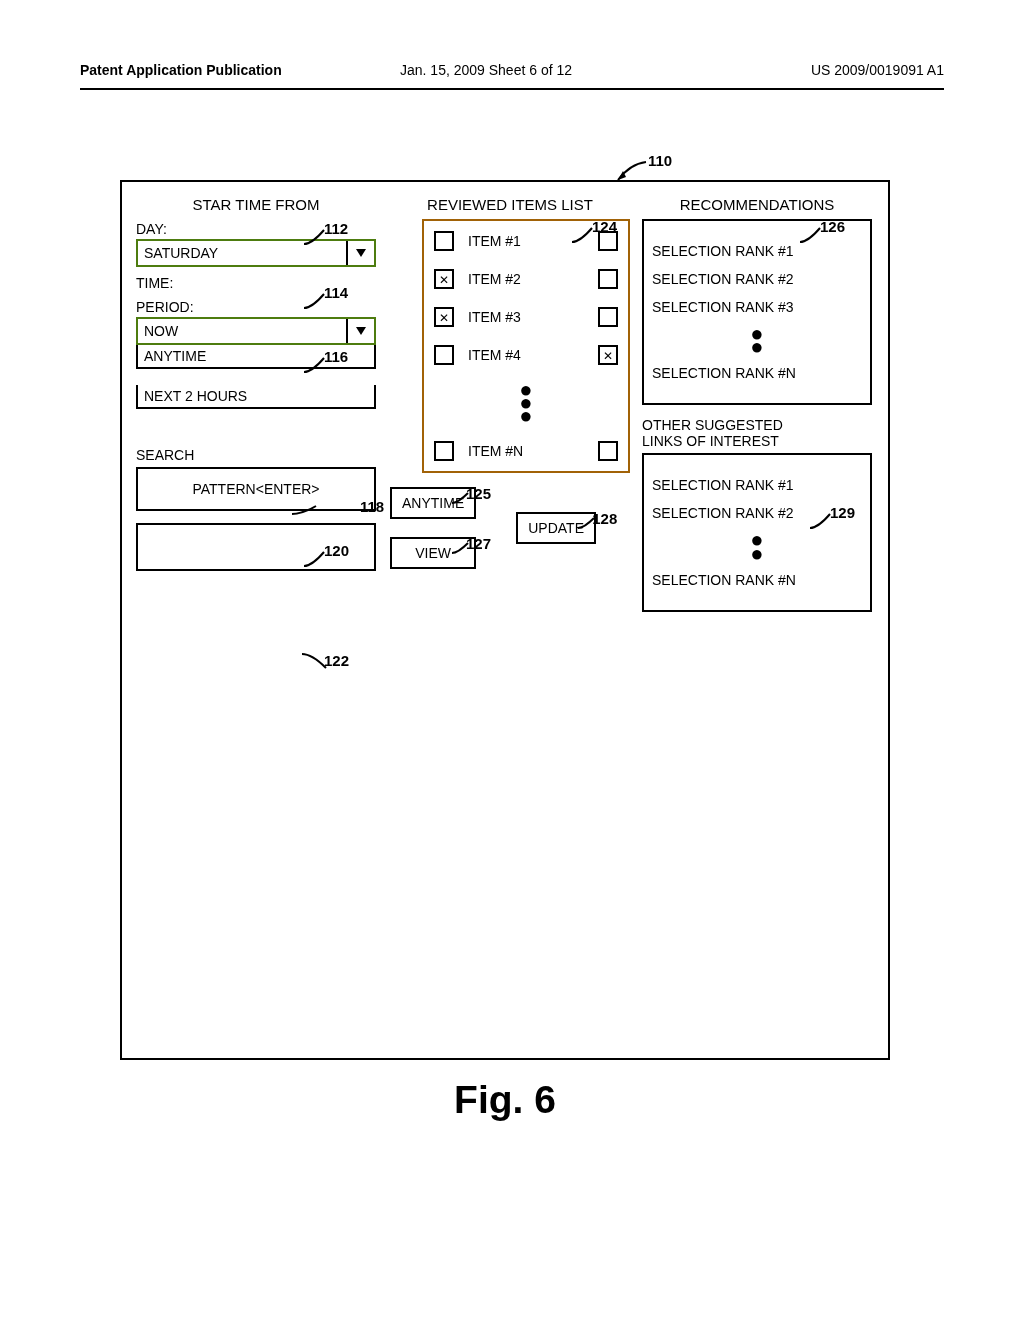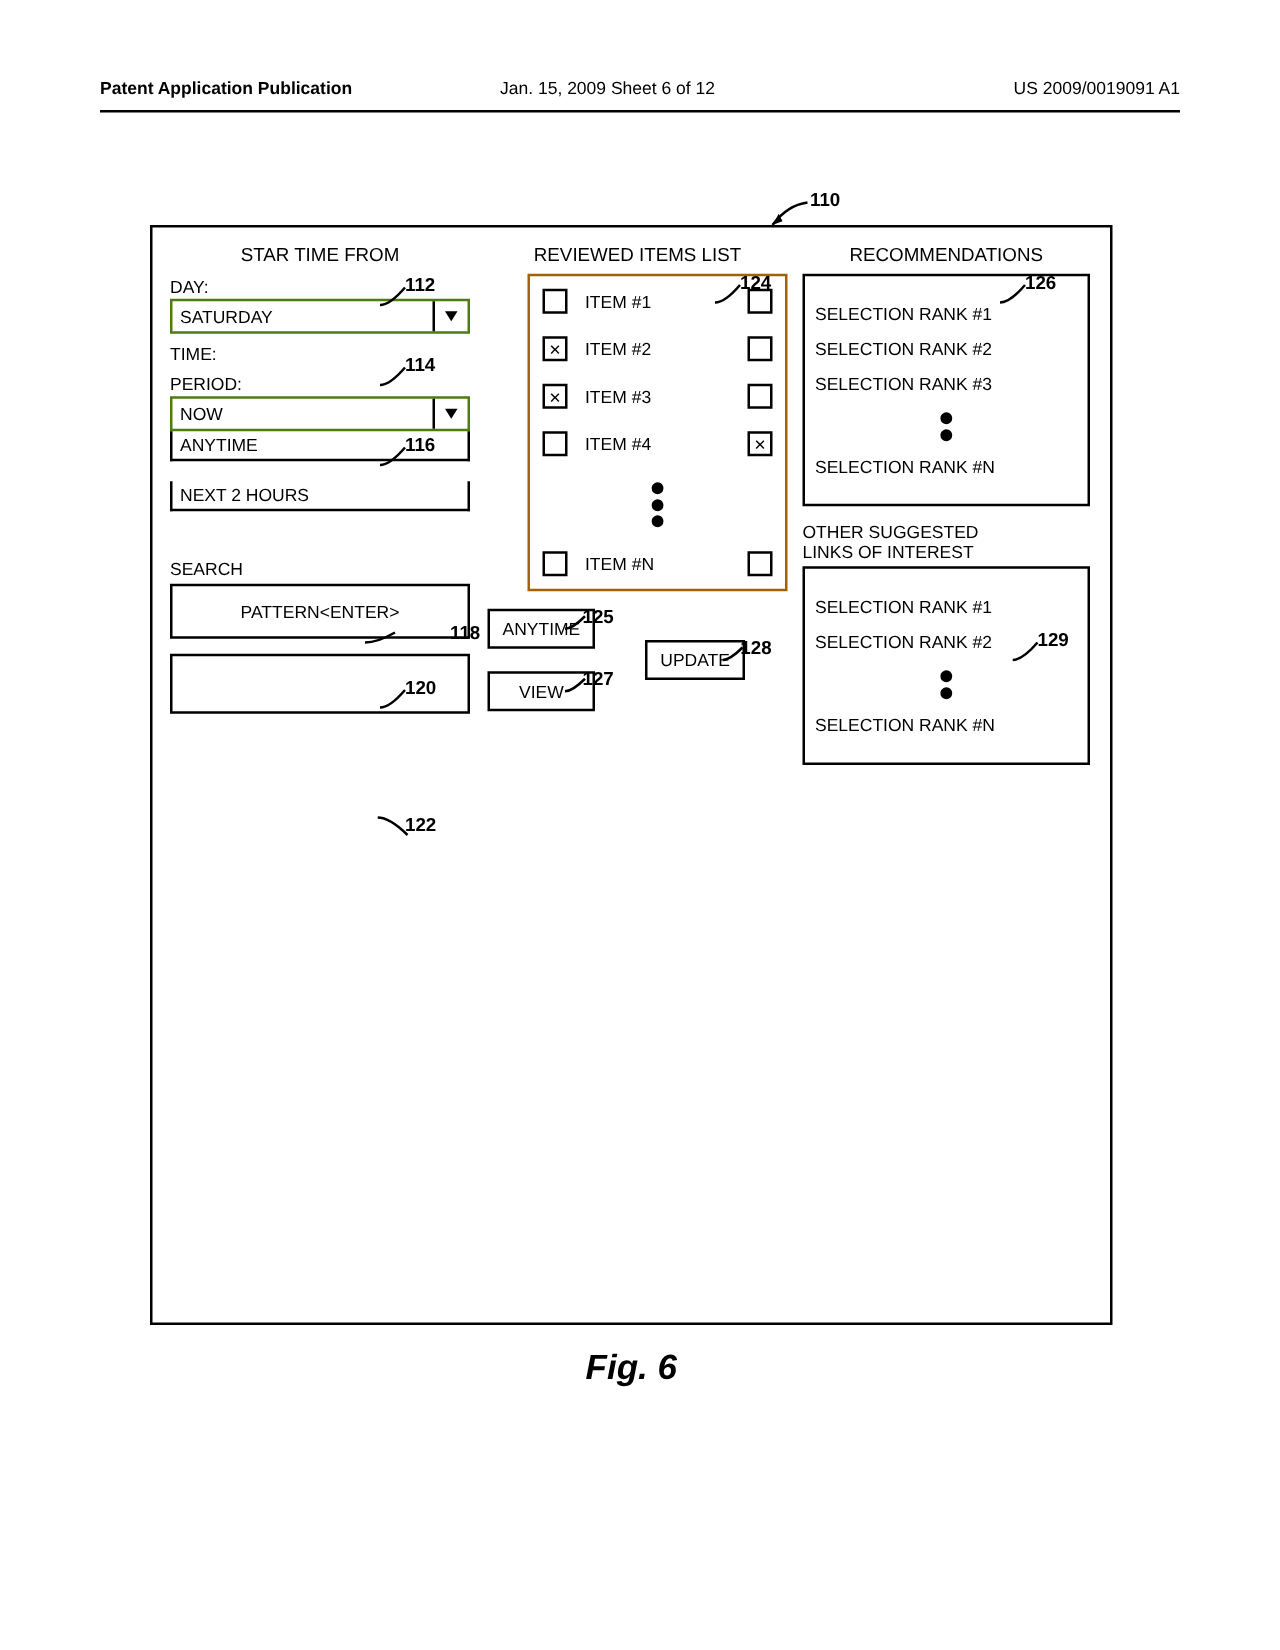--- a/index.html
+++ b/index.html
@@ -47,24 +47,23 @@
     width: 770px;
   }
   .figouter {
     border: 2px solid #000;
     height: 880px;
     position: relative;
     padding: 14px 12px;
   }
   .fig-caption {
     text-align: center;
-    font-size: 28px;
+    font-size: 39px;
     font-weight: bold;
     margin-top: 18px;
-    font-style: italic;
   }
   
   .col { position: absolute; top: 14px; }
   .col.left   { left: 14px;  width: 240px; }
   .col.mid    { left: 268px; width: 240px; }
   .col.right  { left: 520px; width: 230px; }
   .col-title  { text-align: center; font-size: 15px; font-weight: normal; margin-bottom: 6px; }
   
   .callout { position: absolute; font-weight: bold; font-size: 15px; }
   

